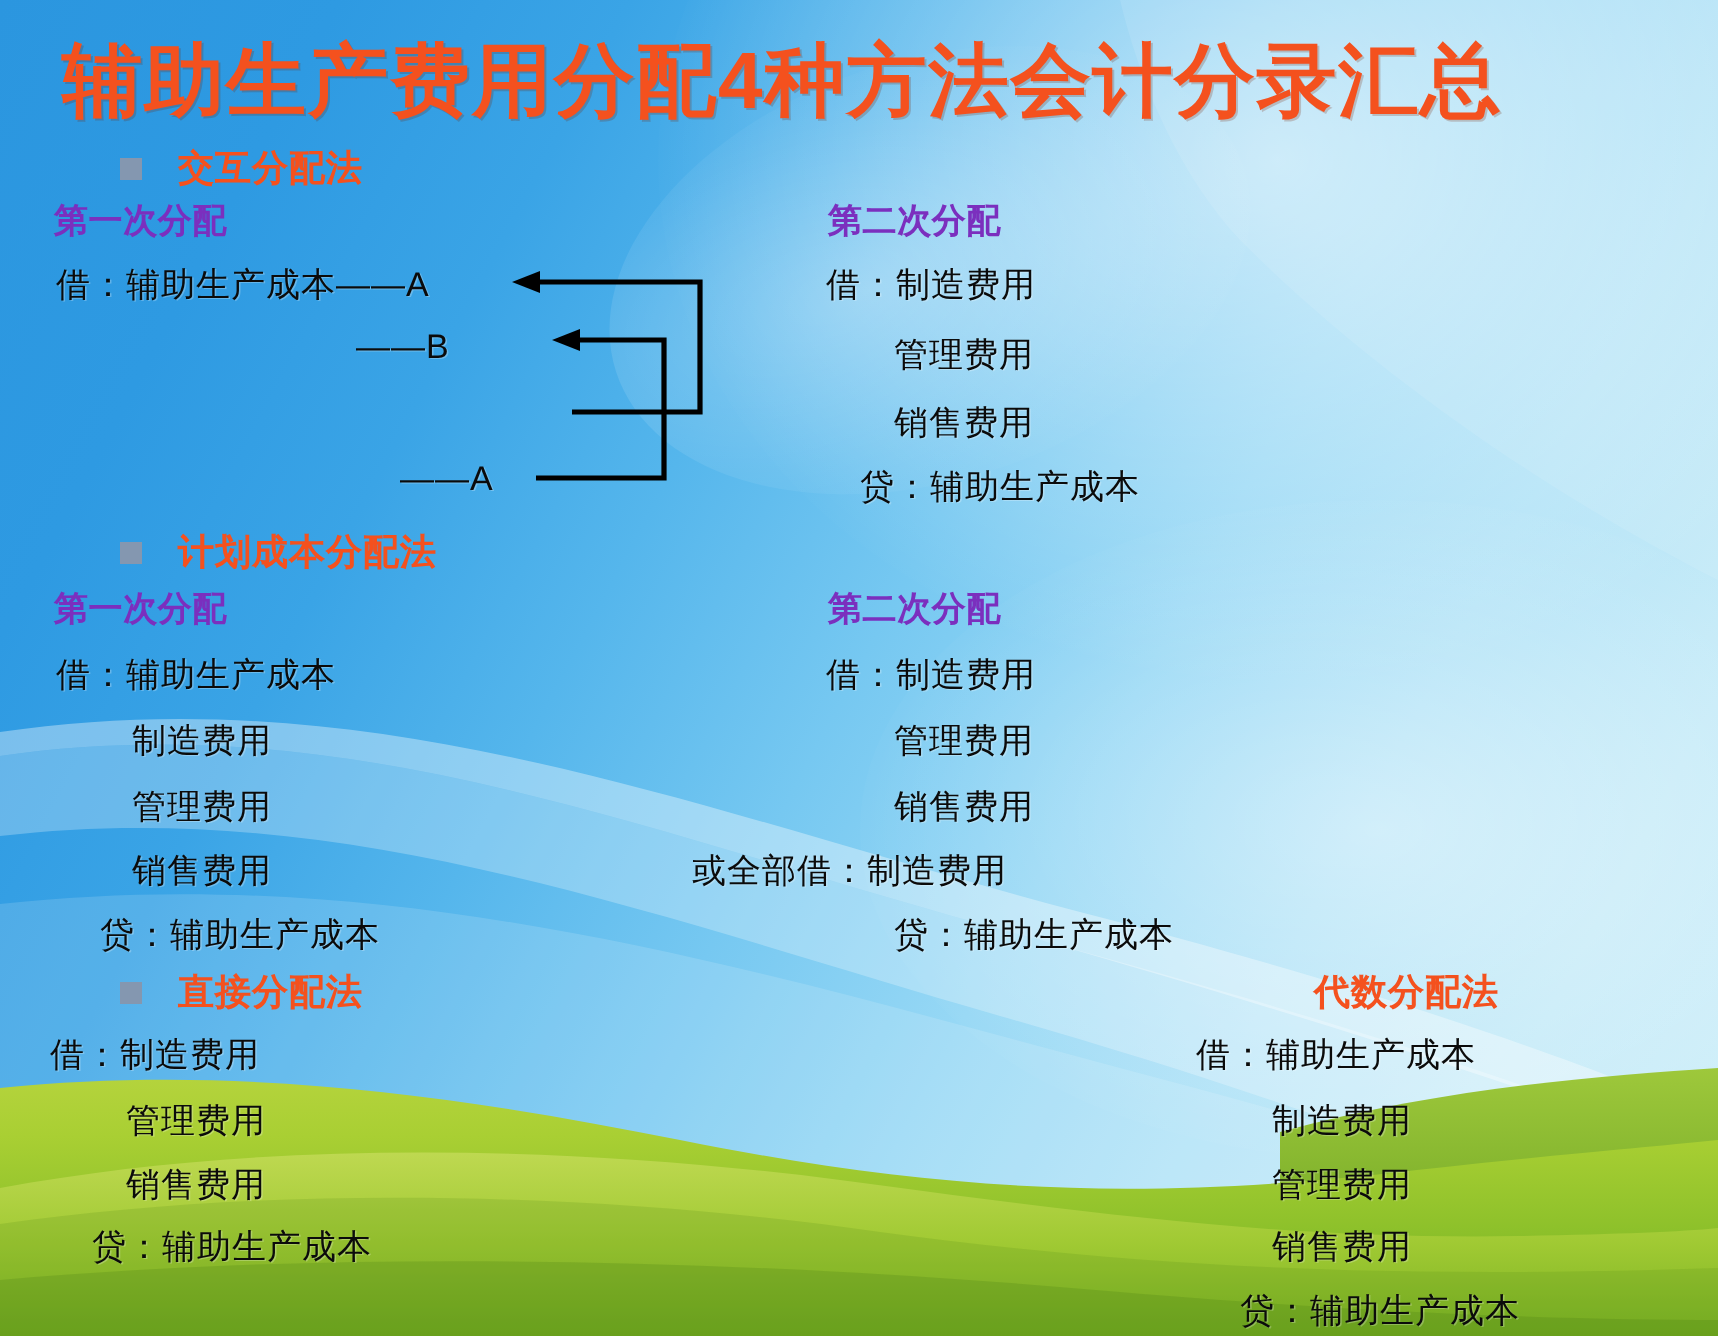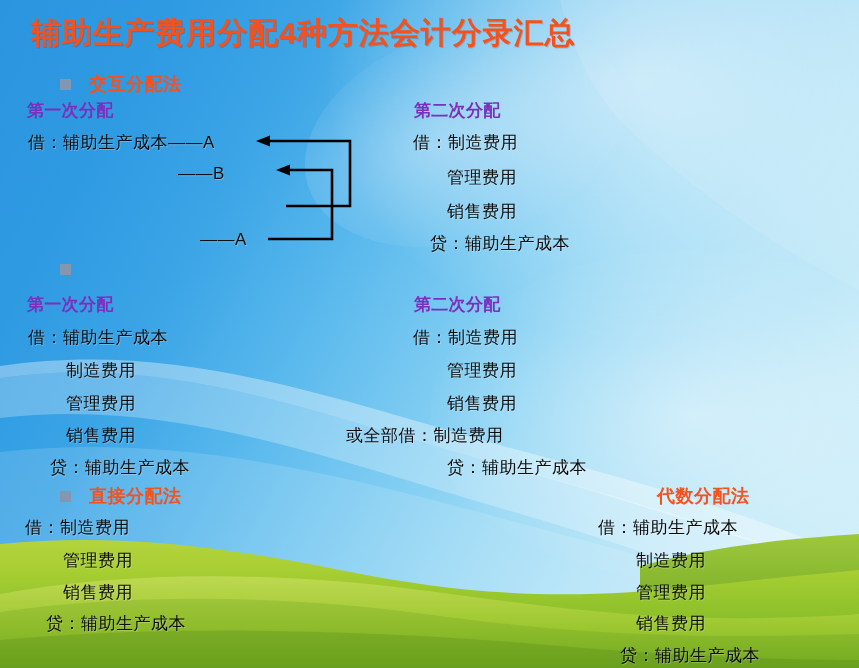--- a/index.html
+++ b/index.html
@@ -52,21 +52,21 @@
     transform: rotate(-18deg);
   }
 
   
   .grass { position: absolute; left: 0; bottom: 0; width: 859px; height: 160px; }
 
   
   .title {
     position: absolute;
     left: 31px; top: 13px;
-    font-size: 30px;
+    font-size: 40px;
     font-weight: bold;
     color: #f4511e;
     letter-spacing: 1px;
     white-space: nowrap;
     text-shadow: 1px 1px 0 rgba(120,30,0,0.22);
   }
 
   
   .sec-head {
     position: absolute;
@@ -186,20 +186,21 @@
     <polygon points="256,141 270,135.5 270,146.5" fill="#000000"></polygon>
 
     <g stroke="#000000" stroke-width="2.6" fill="none">
       <path d="M268,239 L332,239 L332,170 L282,170"></path>
     </g>
     <polygon points="276,170 290,164.5 290,175.5" fill="#000000"></polygon>
   </svg>
 
   <div class="sec-head" style="left:31px; top:264px;">
     <span class="bullet"></span>
+    <span class="sec-title">计划成本分配法</span>
   </div>
 
   <div class="sub-head" style="left:27px; top:293px;">第一次分配</div>
   <div class="line" style="left:28px; top:326px;">借：辅助生产成本</div>
   <div class="line" style="left:66px; top:359px;">制造费用</div>
   <div class="line" style="left:66px; top:392px;">管理费用</div>
   <div class="line" style="left:66px; top:424px;">销售费用</div>
   <div class="line" style="left:50px; top:456px;">贷：辅助生产成本</div>
 
   <div class="sub-head" style="left:414px; top:293px;">第二次分配</div>

